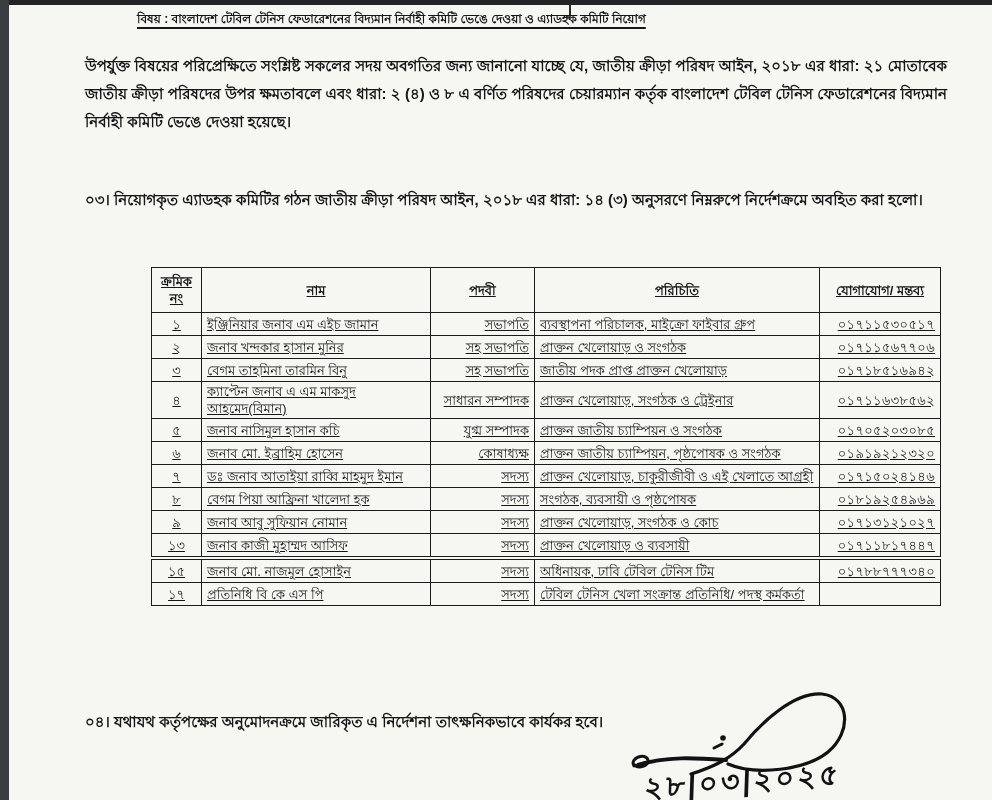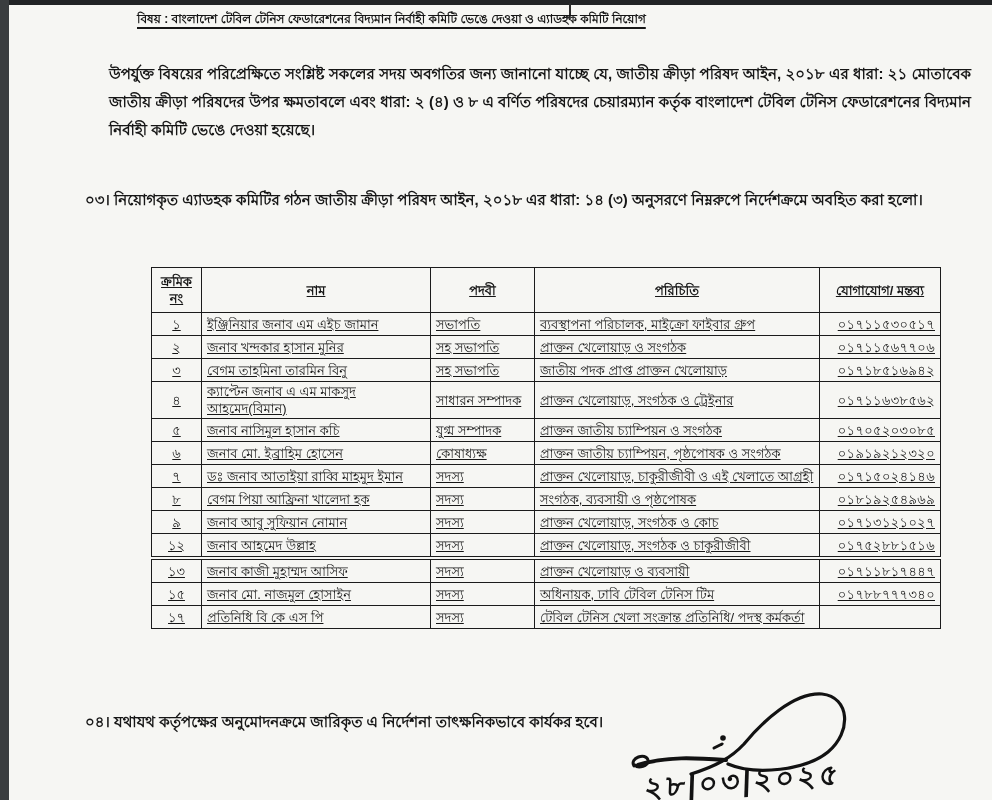--- a/index.html
+++ b/index.html
@@ -16,41 +16,41 @@
 
   .title{
     position:absolute;left:137px;top:8px;width:800px;
     font-size:12px;font-weight:bold;line-height:22px;
     text-decoration:underline;text-underline-offset:4px;text-decoration-thickness:1.5px;
   }
   .para{
     position:absolute;left:85px;width:862px;margin:0;
     font-size:15px;font-weight:600;line-height:28px;text-align:justify;
   }
-  .p1{top:60px;margin-left:24px;}
+  .p1{top:52px;}
   .p2{top:140px;}
   .p3{top:186px;}
   .p4{top:708px;width:700px;}
 
   table.committee{
     position:absolute;left:151px;top:267px;width:789px;
     border-collapse:collapse;table-layout:fixed;
     background:transparent;
     text-decoration:underline;
   }
   .committee th,.committee td{
     border:1.5px solid #1b1b1b;
     padding:1px 5px;
     font-size:13px;line-height:17px;vertical-align:middle;
     overflow:hidden;
   }
   .committee th{font-weight:bold;text-align:center;height:40px;padding:2px 3px;}
   .committee td{height:20px;font-weight:500;}
   .c-sl{text-align:center;}
-  .c-desig{text-align:left;}
+  .c-desig{text-align:right;}
   .c-contact{padding-left:10px;letter-spacing:0.4px;text-align:right;}
   .committee tbody tr:nth-child(11) td{border-top:4px double #1b1b1b;}
 
   .signature{position:absolute;left:626px;top:690px;width:300px;height:110px;}
   .sig-date{
     position:absolute;left:18px;top:68px;
     font-size:29px;font-weight:bold;letter-spacing:3px;color:#121212;
     transform:rotate(-4deg) skewX(-6deg);
     white-space:nowrap;
   }
@@ -147,27 +147,20 @@
       <td class="c-contact">০১৮১৯২৫৪৯৬৯</td>
     </tr>
         <tr>
       <td class="c-sl">৯</td>
       <td class="c-name">জনাব আবু সুফিয়ান নোমান</td>
       <td class="c-desig">সদস্য</td>
       <td class="c-ident">প্রাক্তন খেলোয়াড়, সংগঠক ও কোচ</td>
       <td class="c-contact">০১৭১৩১২১০২৭</td>
     </tr>
         <tr>
-      <td class="c-sl">১২</td>
-      <td class="c-name">জনাব আহমেদ উল্লাহ</td>
-      <td class="c-desig">সদস্য</td>
-      <td class="c-ident">প্রাক্তন খেলোয়াড়, সংগঠক ও চাকুরীজীবী</td>
-      <td class="c-contact">০১৭৫২৮৮১৫১৬</td>
-    </tr>
-        <tr>
       <td class="c-sl">১৩</td>
       <td class="c-name">জনাব কাজী মুহাম্মদ আসিফ</td>
       <td class="c-desig">সদস্য</td>
       <td class="c-ident">প্রাক্তন খেলোয়াড় ও ব্যবসায়ী</td>
       <td class="c-contact">০১৭১১৮১৭৪৪৭</td>
     </tr>
         <tr>
       <td class="c-sl">১৫</td>
       <td class="c-name">জনাব মো. নাজমুল হোসাইন</td>
       <td class="c-desig">সদস্য</td>

